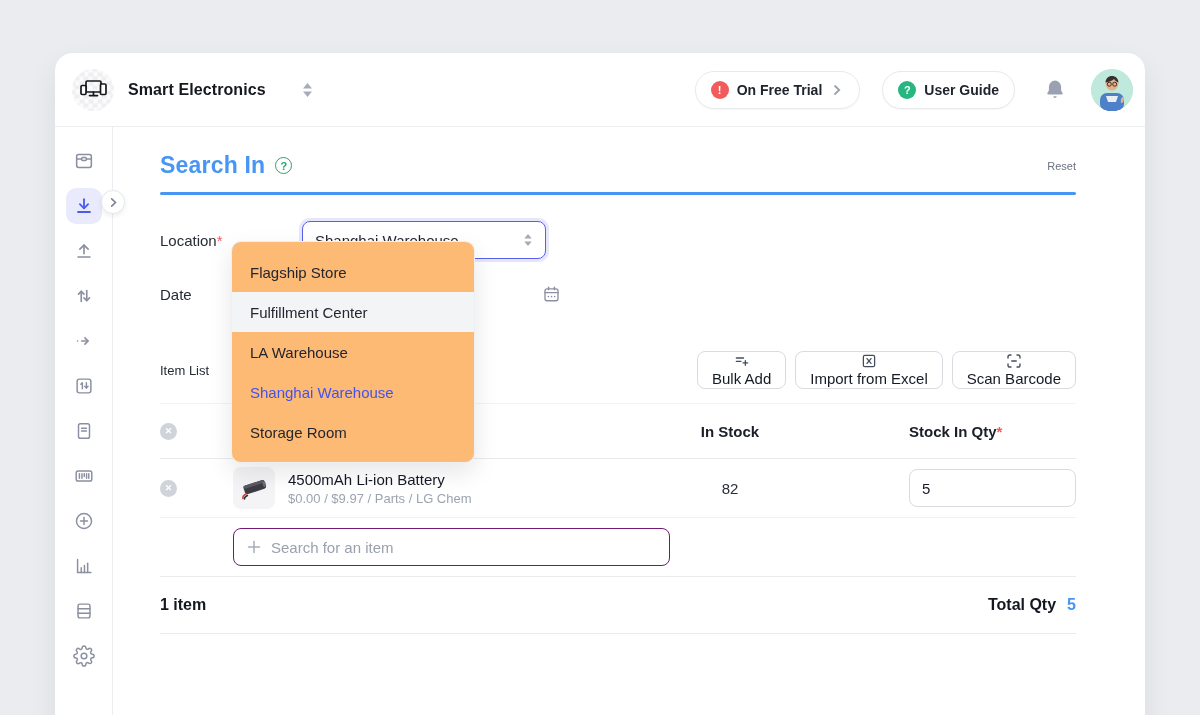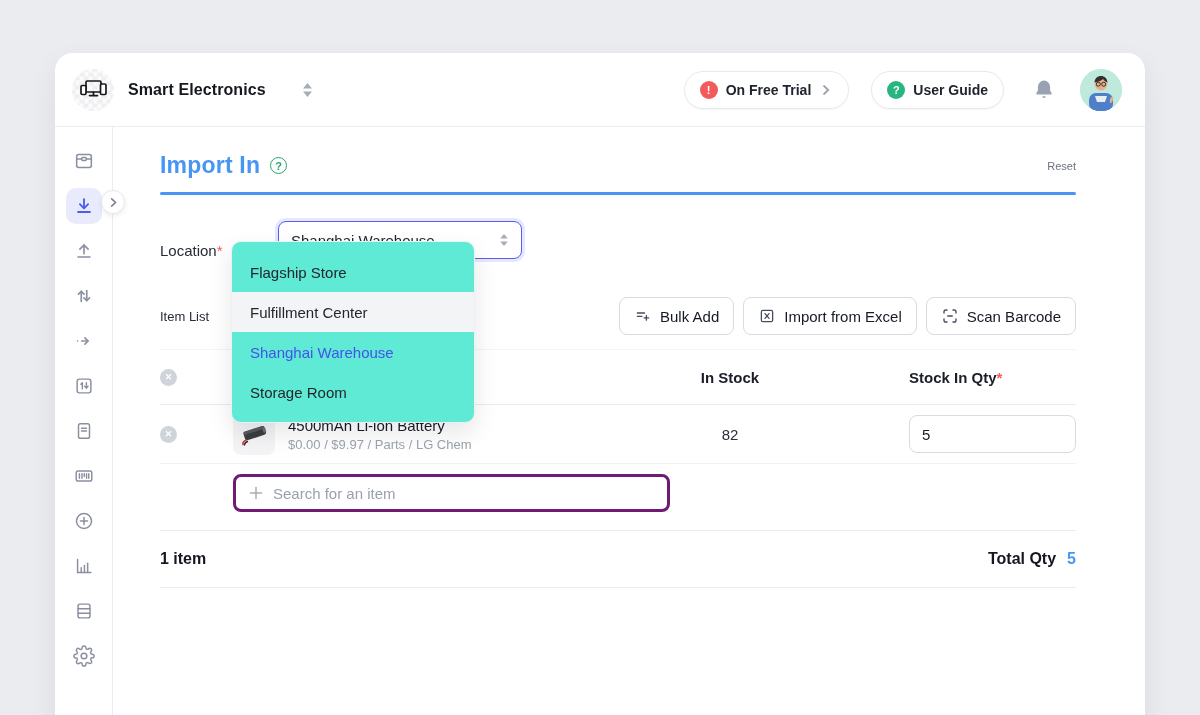--- a/index.html
+++ b/index.html
@@ -1,21 +1,21 @@
 <!DOCTYPE html>
 <html><head>
 <meta charset="utf-8">
 <style>
   * { margin:0; padding:0; box-sizing:border-box; }
   html,body { width:1200px; height:715px; overflow:hidden;
     font-family:"Liberation Sans", sans-serif; background:#EBECEF; }
   .card { position:absolute; left:55px; top:53px; width:1090px; height:700px;
     background:#fff; border-radius:18px; box-shadow:0 12px 30px rgba(20,24,40,.07); }
   
-  .topbar { display:flex; align-items:center; height:74px; padding:0 23px 0 17px;
+  .topbar { display:flex; align-items:center; height:74px; padding:0 12px 0 17px;
     border-bottom:1px solid #ECEDF0; }
   .logo { width:42px; height:42px; border-radius:50%; flex:0 0 auto;
     background:repeating-conic-gradient(#EFEFF2 0% 25%, #FBFBFC 0% 50%) 50%/9px 9px;
     display:flex; align-items:center; justify-content:center; overflow:hidden;}
   .company { font-size:16px; font-weight:700; color:#15181F; margin-left:14px; letter-spacing:.1px;}
   .switch-arrows { margin-left:36px; display:flex; flex-direction:column; gap:2px; cursor:pointer;}
   .pill { height:38px; border:1px solid #E8E9ED; border-radius:19px; background:#fff;
     display:flex; align-items:center; gap:8px; padding:0 15px; cursor:pointer;
     box-shadow:0 1px 2px rgba(16,24,40,.04); }
   .pill-text { font-size:14px; font-weight:600; color:#20242E; }
@@ -41,68 +41,68 @@
   
   .title-row { display:flex; align-items:center; }
   .page-title { font-size:23px; font-weight:700; color:#4796F3; letter-spacing:.2px;}
   .help-badge { width:17px; height:17px; border-radius:50%; border:1.5px solid #27A56F; color:#27A56F;
     font-size:11px; font-weight:700; display:flex; align-items:center; justify-content:center;
     margin-left:10px; cursor:pointer;}
   .reset { margin-left:auto; font-size:11px; color:#6A7180; cursor:pointer;}
   .title-underline { height:3px; background:#4796F3; border-radius:2px; margin-top:13px;}
   
   .form { margin-top:26px; }
-  .f-row { display:flex; align-items:flex-end; height:38px; margin-bottom:16px; position:relative;}
+  .f-row { display:flex; align-items:center; height:38px; margin-bottom:16px; position:relative;gap:24px;}
   .f-label { width:118px; font-size:15px; font-weight:500; color:#262B36; }
   .req { color:#F15B5B; }
   .select { width:244px; height:38px; border:1.5px solid #5660EC; border-radius:8px;
     box-shadow:0 0 0 3px rgba(86,96,236,.15); display:flex; align-items:center;
     padding:0 12px; background:#fff; cursor:pointer;}
   .select-val { font-size:15px; color:#1F232E; }
   .select .switch-arrows { margin-left:auto; }
   .cal-icon { position:absolute; left:382px; top:50%; transform:translateY(-50%); cursor:pointer;}
   
-  .dropdown { position:absolute; left:118px; top:114px; width:244px; background:#5eead4;
+  .dropdown { position:absolute; left:118px; top:114px; width:244px; background:#fdba74;
     border:1px solid #EEEFF2; border-radius:10px; padding:10px 0; z-index:20;
     box-shadow:0 10px 25px rgba(20,24,40,.10); }
   .dd-opt { height:40px; display:flex; align-items:center; padding:0 18px; font-size:15px;
     color:#23262F; cursor:pointer; }
   .dd-opt.hover { background:#F3F4F6; }
   .dd-opt.selected { color:#4453EA; font-weight:500; }
   
   .il-head { margin-top:38px; display:flex; align-items:center; }
   .il-label { font-size:13px; font-weight:500; color:#262B36; }
   .il-btns { margin-left:auto; display:flex; gap:9px; }
   .btn { height:38px; padding:0 14px; border:1px solid #D9DBE1; border-radius:8px; background:#fff;
-    display:flex; align-items:center; gap:8px; font-size:15px; color:#161A25; cursor:pointer;
-    font-family:"Liberation Sans", sans-serif;}
+    display:flex; align-items:center; gap:0; font-size:15px; color:#161A25; cursor:pointer;
+    font-family:"Liberation Sans", sans-serif;flex-direction:column;}
   .hr-xlight { border-top:1px solid #F3F4F6; margin-top:14px; }
   .grid { display:grid; grid-template-columns:73px 347px 300px 29px 167px; align-items:center; }
   .t-head { height:54px; font-size:15px; font-weight:700; color:#1A1E28; }
   .c-center { text-align:right; justify-self:center; }
   .x-circle { width:17px; height:17px; border-radius:50%; background:#CFD3DA; color:#fff;
     font-size:9px; font-weight:700; display:flex; align-items:center; justify-content:center;
     cursor:pointer;}
   .t-row { height:59px; border-top:1px solid #E9EAEE; }
   .item-cell { display:flex; align-items:center; gap:13px; }
   .thumb { width:42px; height:42px; border-radius:8px; background:#F4F4F6; flex:0 0 auto;
     display:flex; align-items:center; justify-content:center; }
   .item-name { font-size:15px; font-weight:500; color:#161A25; }
   .item-sub { font-size:13px; color:#9CA3AF; margin-top:3px; }
   .stock-val { font-size:15px; color:#2A2E3A; }
   .qty-input { width:167px; height:38px; border:1px solid #D9DBE1; border-radius:8px;
     padding:0 12px; font-size:15px; color:#161A25; font-family:"Liberation Sans",sans-serif; outline:none;}
   .search-row { border-top:1px solid #F0F1F3; padding:10px 0; }
-  .search-box { margin-left:73px; width:437px; height:38px; border:3px solid #701a75; border-radius:8px;
+  .search-box { margin-left:73px; width:437px; height:38px; border:1px solid #701a75; border-radius:8px;
     display:flex; align-items:center; padding:0 12px; gap:9px;}
   .search-box input { border:none; outline:none; flex:1; font-size:15px; color:#2A2E3A;
     font-family:"Liberation Sans",sans-serif;}
   .search-box input::placeholder { color:#9AA1AD; }
   .footer-row { border-top:1px solid #E9EBEE; border-bottom:1px solid #E9EBEE; height:58px;
-    display:flex; align-items:center;margin-top:8px; }
+    display:flex; align-items:center; }
   .count { font-size:16px; font-weight:700; color:#14171F; }
   .total-wrap { margin-left:auto; display:flex; align-items:center; gap:11px; }
   .total-label { font-size:16px; font-weight:700; color:#14171F; }
   .total-val { font-size:16px; font-weight:700; color:#4796F3; }
   svg { display:block; }
 </style>
 </head>
 <body>
 
 <div class="card">
@@ -284,46 +284,59 @@
 
     <div class="collapse-btn">
       <svg width="11" height="11" viewBox="0 0 12 12" fill="none" stroke="#7A8090" stroke-width="1.7" stroke-linecap="round">
           <path d="M4 2l4.2 4L4 10"></path>
         </svg>
     </div>
 
     <div class="main">
 
       <div class="title-row">
-        <div class="page-title">Import In</div>
+        <div class="page-title">Search In</div>
         <div class="help-badge">?</div>
         <div class="reset">Reset</div>
       </div>
       <div class="title-underline"></div>
 
       <div class="form">
         <div class="f-row">
           <div class="f-label"><span>Location</span><span class="req">*</span></div>
           <div class="select">
             <span class="select-val">Shanghai Warehouse</span>
             <span class="switch-arrows">
               <svg width="10" height="5" viewBox="0 0 11 6">
                   <path d="M5.5 0L10 5.5H1Z" fill="#A6ACB8"></path>
                 </svg>
               <svg width="10" height="5" viewBox="0 0 11 6">
                   <path d="M5.5 6L1 .5h9Z" fill="#A6ACB8"></path>
                 </svg>
             </span>
           </div>
         </div>
+        <div class="f-row">
+          <div class="f-label">Date</div>
+          <span class="cal-icon">
+            <svg width="19" height="19" viewBox="0 0 24 24" fill="none" stroke="#8B90A0" stroke-width="1.7" stroke-linecap="round">
+              <rect x="3.8" y="5.5" width="16.4" height="15" rx="2.5"></rect>
+                <path d="M3.8 10.3h16.4"></path>
+              <path d="M8.3 3.5v3"></path>
+                <path d="M15.7 3.5v3"></path>
+              <path d="M8 15.3h.01M12 15.3h.01M16 15.3h.01" stroke-width="2.1"></path>
+            </svg>
+          </span>
+        </div>
       </div>
 
       <div class="dropdown">
         <div class="dd-opt">Flagship Store</div>
         <div class="dd-opt hover">Fulfillment Center</div>
+        <div class="dd-opt">LA Warehouse</div>
         <div class="dd-opt selected">Shanghai Warehouse</div>
         <div class="dd-opt">Storage Room</div>
       </div>
 
       <div class="il-head">
         <div class="il-label">Item List</div>
         <div class="il-btns">
           <button class="btn">
             <span>
               <svg width="18" height="18" viewBox="0 0 24 24" fill="none" stroke="#454C5E" stroke-width="1.8" stroke-linecap="round">

